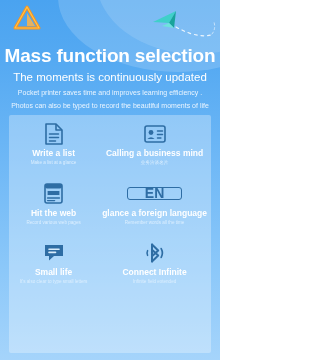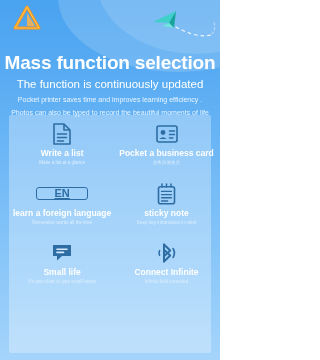--- a/index.html
+++ b/index.html
@@ -29,21 +29,21 @@
     width:200px; height:150px;
     border-radius:50%;
     background:rgba(255,255,255,0.13);
     pointer-events:none;
   }
   
   .logo { position:absolute; top:4px; left:12px; width:30px; height:28px; }
   
   .plane { position:absolute; top:4px; left:150px; width:66px; height:40px; }
   
-  .header { position:absolute; top:51px; left:0; width:220px; text-align:center; }
+  .header { position:absolute; top:44px; left:0; width:220px; text-align:center; }
   .title {
     font-size:19px; font-weight:bold; color:#ffffff;
     letter-spacing:-0.2px; line-height:24px;
     white-space:nowrap;
   }
   .subtitle {
     font-size:11.5px; color:#ffffff; line-height:16px;
     margin-top:1px; white-space:nowrap;
   }
   .tagline {
@@ -81,21 +81,21 @@
   }
   .cell-sub {
     font-size:4.6px; color:#dcefff; line-height:6px;
     text-align:center; margin-top:2px;
     max-width:96px;
   }
   .en-badge {
     border:1.8px solid #2e6da4;
     border-radius:3px;
     padding:1px 17px;
-    font-size:11px; font-weight:bold;
+    font-size:14px; font-weight:bold;
     color:#2e6da4; line-height:9px;text-decoration:underline;
   }
 </style>
 </head>
 <body>
 
 <div class="page">
 
   <div class="swoosh"></div>
   <div class="swoosh2"></div>
@@ -122,21 +122,21 @@
           <path d="M57.6 31.6 l2.6 -0.5"></path>
       </g>
       <g stroke="#ffffff" stroke-width="1" stroke-linecap="round" opacity="0.55" fill="none">
         <path d="M62 30 q4 -5 2 -12" stroke-dasharray="2.2 2.6"></path>
       </g>
     </svg>
   </div>
 
   <div class="header">
     <div class="title">Mass function selection</div>
-    <div class="subtitle">The function is continuously updated</div>
+    <div class="subtitle">The moments is continuously updated</div>
     <div class="tagline">Pocket printer saves time and improves learning efficiency .</div>
     <div class="tagline">Photos can also be typed to record the beautiful moments of life</div>
   </div>
 
   <div class="panel">
     <div class="grid">
 
       <div class="cell">
         <span class="cell-icon">
           <svg width="20" height="22" viewBox="0 0 20 22">
@@ -159,54 +159,49 @@
             <rect x="1" y="1" width="20" height="16" rx="2" fill="none" stroke="#2e6da4" stroke-width="1.6"></rect>
             <circle cx="7" cy="7.5" r="2.4" fill="#2e6da4"></circle>
             <path d="M3.4 14 q3.6 -3.6 7.2 0" fill="#2e6da4"></path>
             <g stroke="#2e6da4" stroke-width="1.5" stroke-linecap="round">
               <path d="M13.5 6 h5"></path>
                 <path d="M13.5 9.5 h5"></path>
                 <path d="M13.5 13 h3.4"></path>
             </g>
           </svg>
         </span>
-        <div class="cell-title">Pocket a business card</div>
+        <div class="cell-title">Calling a business mind</div>
         <div class="cell-sub">业务洽谈名片</div>
       </div>
 
 
+      <div class="cell">
+        <span class="cell-icon">
+          <svg width="19" height="21" viewBox="0 0 19 21">
+            <rect x="1" y="1" width="17" height="19" rx="2" fill="none" stroke="#2e6da4" stroke-width="1.6"></rect>
+            <rect x="1" y="1" width="17" height="4.6" rx="2" fill="#2e6da4"></rect>
+            <rect x="3.6" y="8" width="11.8" height="4" fill="#2e6da4"></rect>
+            <g stroke="#2e6da4" stroke-width="1.4" stroke-linecap="round">
+              <path d="M3.6 15 h11.8"></path>
+                <path d="M3.6 17.6 h7"></path>
+            </g>
+          </svg>
+        </span>
+        <div class="cell-title">Hit the web</div>
+        <div class="cell-sub">Record various web pages</div>
+      </div>
 
       <div class="cell">
         <span class="cell-icon">
           <span class="en-badge">EN</span>
         </span>
-        <div class="cell-title">learn a foreign language</div>
+        <div class="cell-title">glance a foreign language</div>
         <div class="cell-sub">Remember words all the time</div>
       </div>
 
-      <div class="cell">
-        <span class="cell-icon">
-          <svg width="19" height="22" viewBox="0 0 19 22">
-            <g stroke="#2e6da4" stroke-width="1.5" stroke-linecap="round">
-              <path d="M5 1 v3"></path>
-                <path d="M9.5 1 v3"></path>
-                <path d="M14 1 v3"></path>
-            </g>
-            <rect x="1.5" y="3.8" width="16" height="17" rx="2" fill="none" stroke="#2e6da4" stroke-width="1.6"></rect>
-            <g stroke="#2e6da4" stroke-width="1.4" stroke-linecap="round">
-              <path d="M4.6 8.4 h9.8"></path>
-                <path d="M4.6 11.6 h9.8"></path>
-              <path d="M4.6 14.8 h9.8"></path>
-                <path d="M4.6 18 h6"></path>
-            </g>
-          </svg>
-        </span>
-        <div class="cell-title">sticky note</div>
-        <div class="cell-sub">Keep key information in mind</div>
-      </div>
 
       <div class="cell">
         <span class="cell-icon">
           <svg width="22" height="20" viewBox="0 0 22 20">
             <path d="M2 2 h18 v11 h-9 l-5 4.6 v-4.6 h-4 Z" fill="#2e6da4"></path>
             <g stroke="#d7ecfb" stroke-width="1.6" stroke-linecap="round">
               <path d="M6 6.2 h10"></path>
                 <path d="M6 9.4 h6.5"></path>
             </g>
           </svg>

